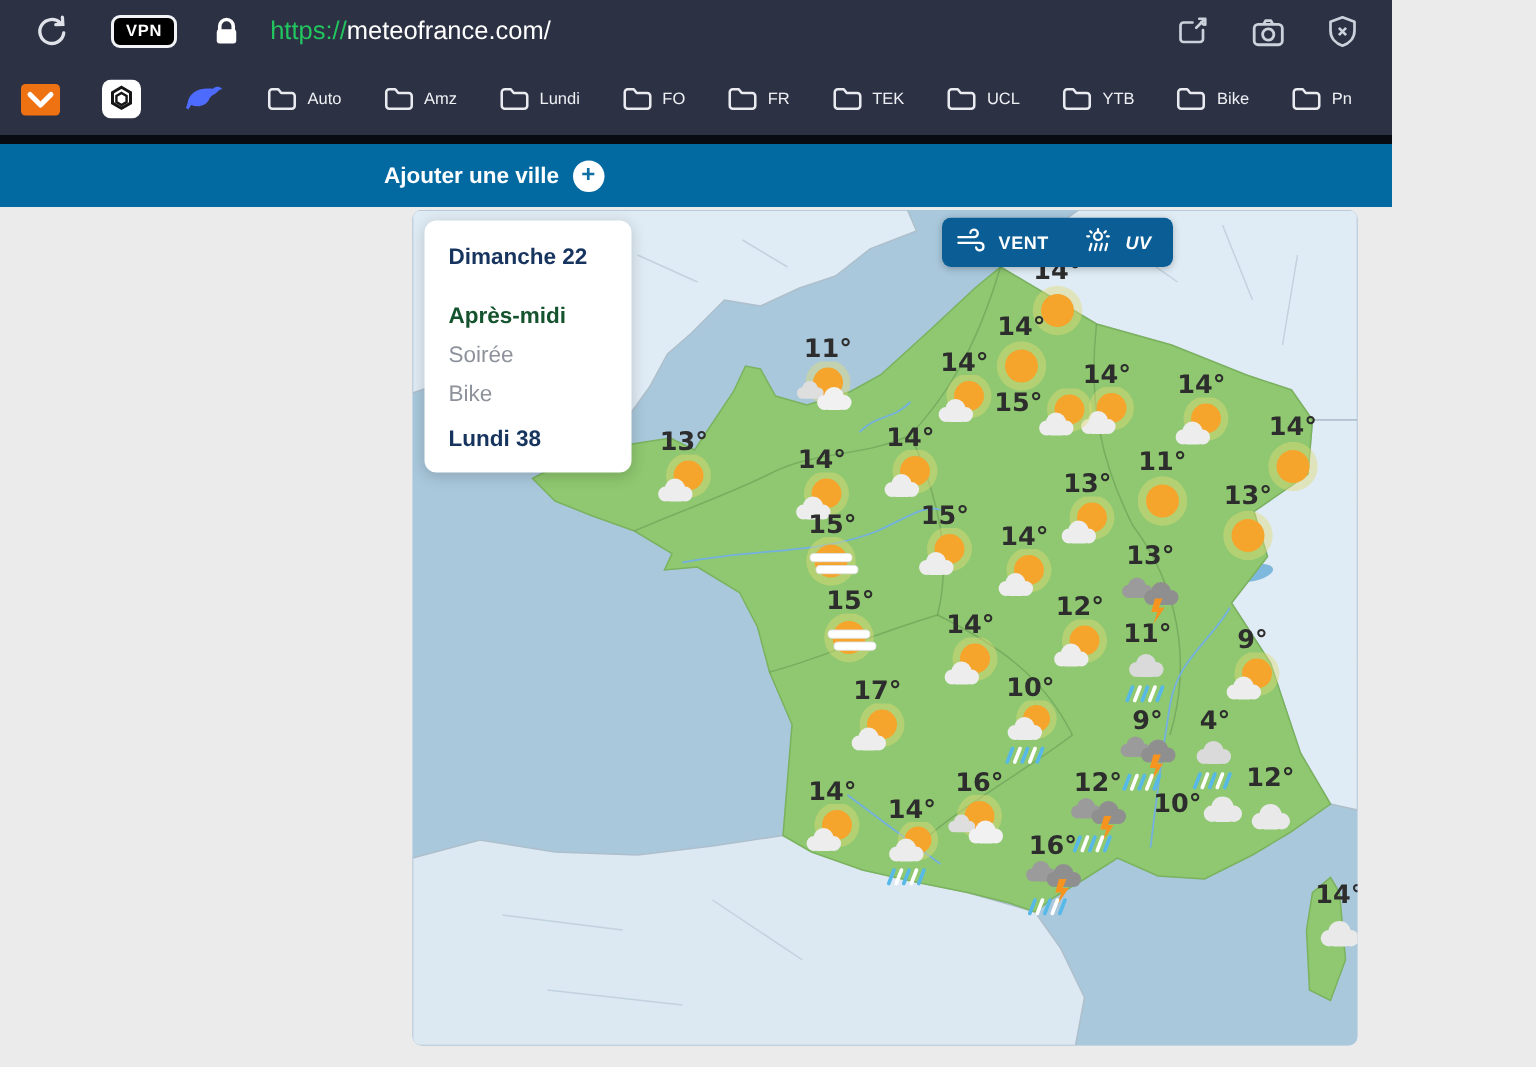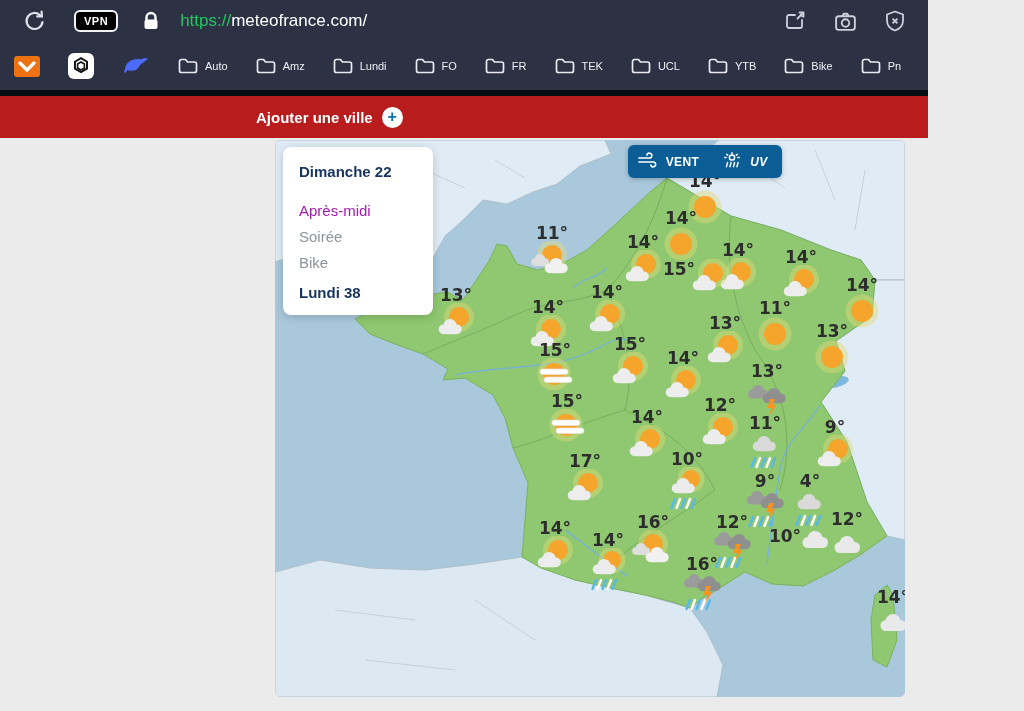--- a/index.html
+++ b/index.html
@@ -22,44 +22,44 @@
   .tb-right{margin-left:auto;display:flex;align-items:center;gap:24px;margin-right:16px;}
   .tb-right .tb-ic{width:26px;height:26px;}
 
   
   .bm{display:flex;align-items:center;gap:7px;color:#eef0f4;font-size:11px;cursor:pointer;
       padding:4px 2px;white-space:nowrap;}
   .bm + .bm{margin-left:24px;}
   .bm:first-child{margin-left:12px;}
 
   
-  .appbar{position:absolute;left:0;top:96px;width:1024px;height:42px;background:#b91c1c;}
+  .appbar{position:absolute;left:0;top:96px;width:1024px;height:42px;background:#0369a1;}
   .addcity{position:absolute;left:256px;top:0;height:42px;display:flex;align-items:center;
            gap:9px;color:#fff;font-size:15px;font-weight:600;cursor:pointer;}
   .pluscir{width:21px;height:21px;border-radius:50%;background:#fff;color:#0e6fa5;
            display:flex;align-items:center;justify-content:center;font-size:16px;
            font-weight:bold;line-height:1;}
 
   
   .mapcard{position:absolute;left:275px;top:140px;width:630px;height:557px;
            border-radius:6px;overflow:hidden;background:#a9c8dc;cursor:grab;}
   .mapsvg{position:absolute;left:0;top:0;}
 
   .station{position:absolute;transform:translateX(-50%);text-align:center;z-index:3;
            color:#2d2d2d;font-family:"DejaVu Sans",sans-serif;font-weight:700;
            font-size:17px;line-height:15px;cursor:pointer;}
   .station svg{display:block;margin:0 auto;}
 
   
   .datepanel{position:absolute;left:8px;top:7px;width:122px;z-index:6;background:#fff;
              border-radius:8px;box-shadow:0 2px 10px rgba(0,0,0,.18);
-             padding:16px 12px 14px 16px;}
+             padding:16px 0 14px 16px;}
   .dp-day{color:#17345f;font-weight:bold;font-size:15px;cursor:pointer;}
   .dp-slot{font-size:15px;color:#8d929b;margin-top:9px;cursor:pointer;}
-  .dp-slot.active{color:#a21caf;font-weight:normal;}
+  .dp-slot.active{color:#14532d;font-weight:bold;}
   .dp-gap{height:13px;}
 
   
   .tabs{position:absolute;left:353px;top:5px;height:33px;z-index:6;display:flex;
         border-radius:6px;overflow:hidden;box-shadow:0 1px 5px rgba(0,0,0,.25);}
   .tab{display:flex;align-items:center;justify-content:center;gap:8px;cursor:pointer;
        font-size:12px;font-weight:bold;letter-spacing:.4px;}
   .tab.active{background:#fff;color:#17345f;width:119px;}
   .tab.dark{background:#0a5d95;color:#fff;}
   .tab.vent{width:80px;}

